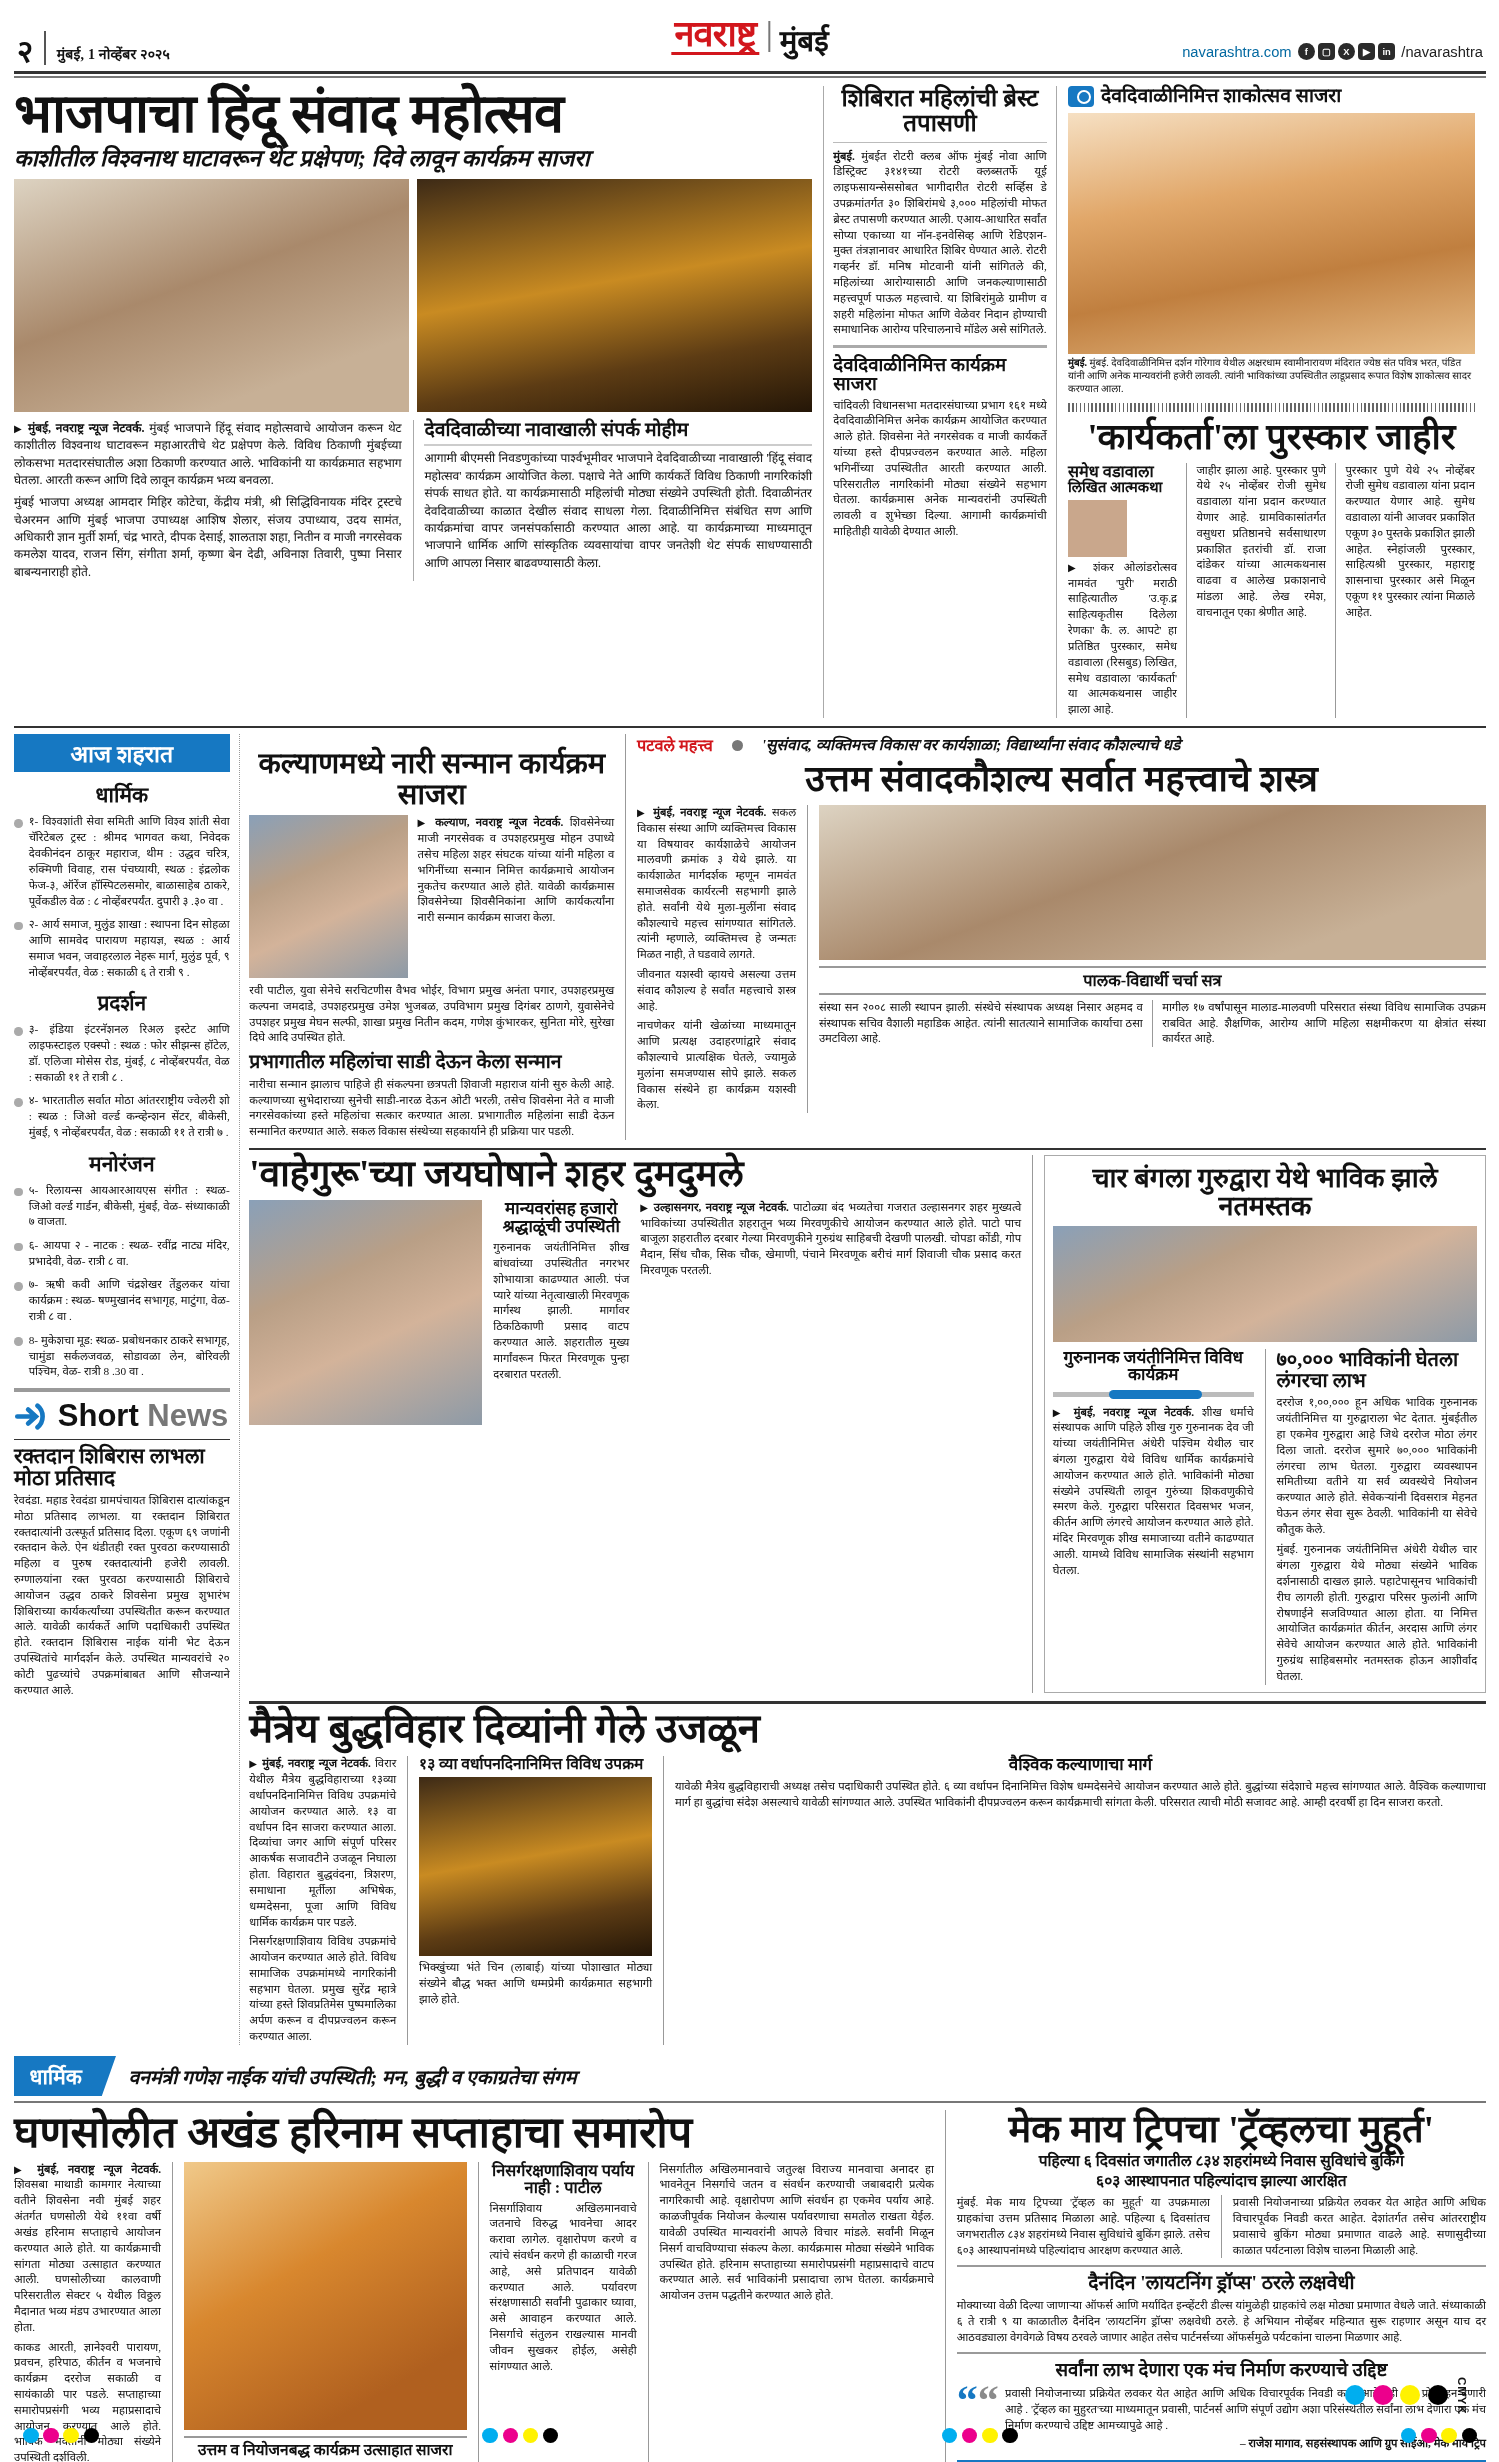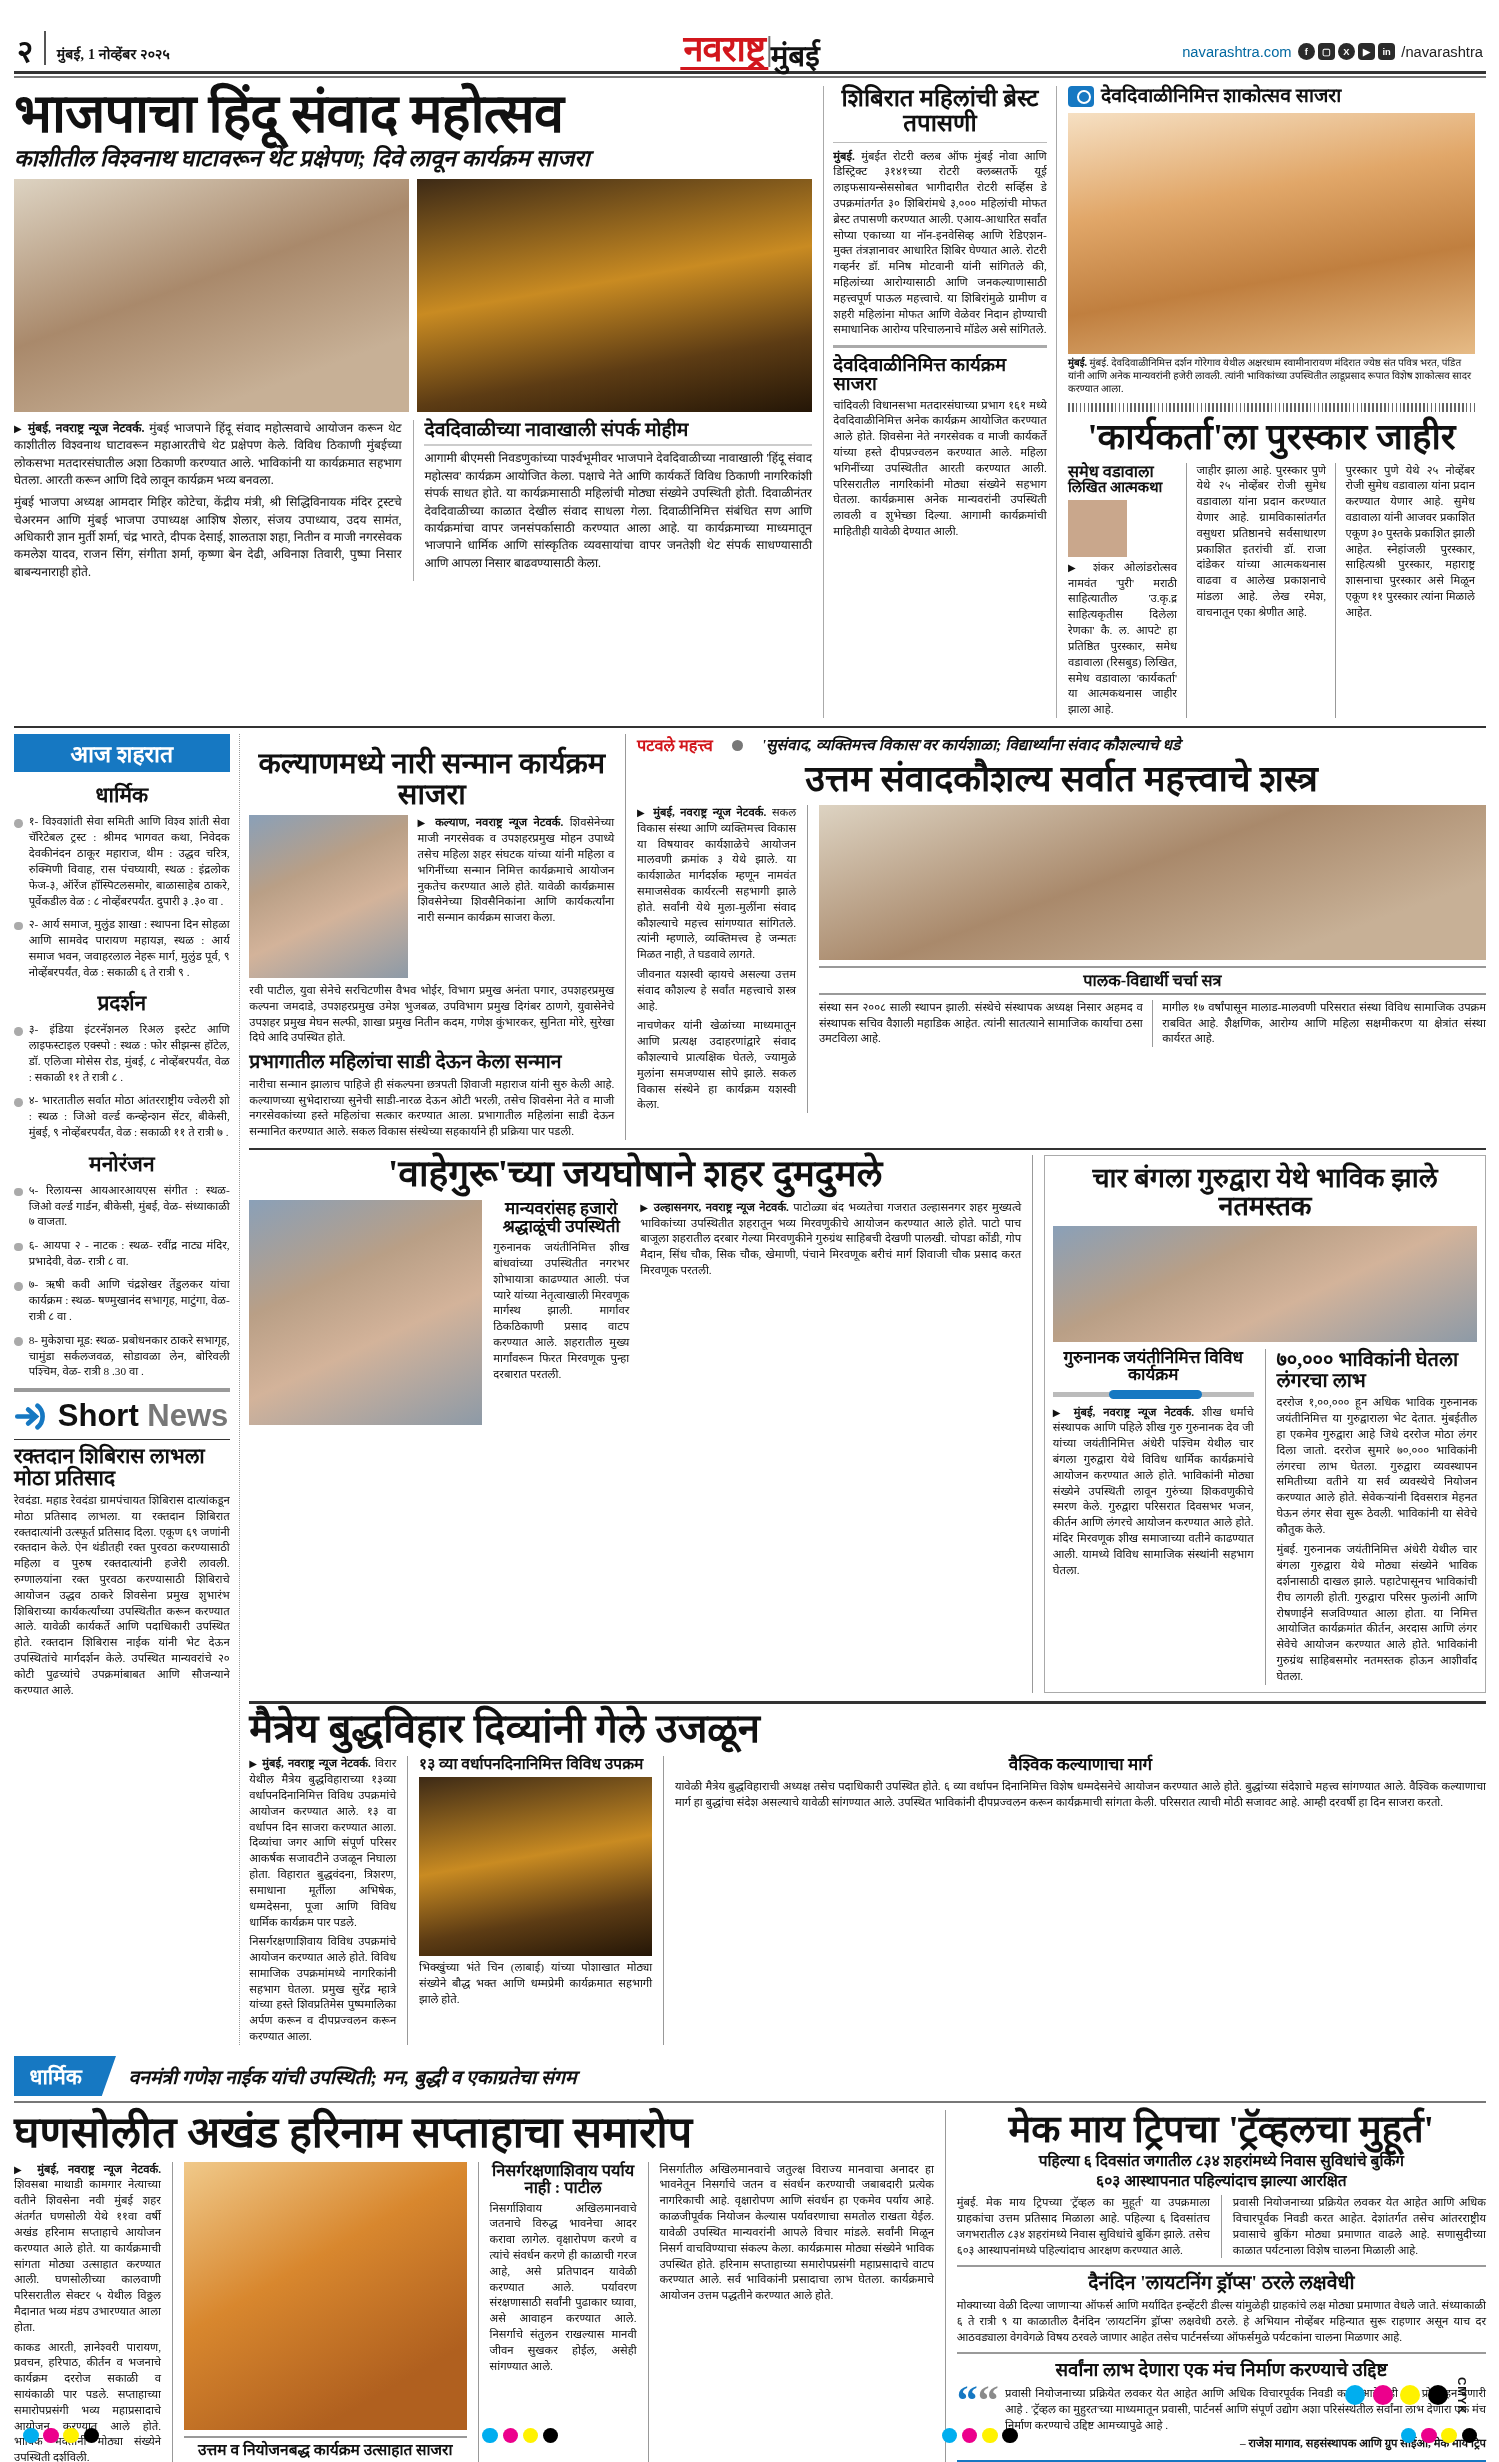--- a/index.html
+++ b/index.html
@@ -30,21 +30,21 @@
   }
   .mh-left { display: flex; align-items: flex-end; gap: 11px; }
   .mh-pageno {
     font-size: 31px; font-weight: bold; line-height: 0.9;
     font-family: "Liberation Serif", serif;
   }
   .mh-divider { width: 1.6px; height: 34px; background: #555; margin-bottom: 1.6px; }
   .mh-dateline { font-size: 14px; font-weight: bold; padding-bottom: 3.1px; letter-spacing: 0.2px;}
   .mh-center {
     position: absolute; left: 50%; transform: translateX(-50%);
-    bottom: 1px; display: flex; align-items: flex-end; gap: 0;
+    bottom: 16px; display: flex; align-items: flex-end; gap: 9px;
   }
   .mh-brand {
     font-size: 36px; font-weight: bold; color: #d2161c;
     line-height: 0.95; letter-spacing: -0.8px;
     border-bottom: 3.9px solid #d2161c; padding: 0 3.1px 0.8px 3.1px;
   }
   .mh-sep { width: 2.3px; height: 31px; background: #777; margin-bottom: 3.1px;}
   .mh-city { font-size: 29.5px; font-weight: bold; color: #111; line-height: .95; }
   .mh-right {
     margin-left: auto; display: flex; align-items: center; gap: 6.2px;
@@ -400,21 +400,21 @@
               </div>
             </div>
           </div>
         </div>
       </div>
 
       <div class="hr-dark" style="margin-top:7.8px;"></div>
 
       <div style="display:flex;gap:11px;">
         <div style="flex:1;">
-          <div class="hl" style="font-size:37px;text-align:center;">'वाहेगुरू'च्या जयघोषाने शहर दुमदुमले</div>
+          <div class="hl" style="font-size:37px;text-align:left;">'वाहेगुरू'च्या जयघोषाने शहर दुमदुमले</div>
           <div style="display:flex;gap:11px;margin-top:6.2px;">
             <div class="photo crowd" style="width:233px;height:225px;"></div>
             <div style="width:136px;">
               <div class="hl" style="font-size:17px;text-align:center;">मान्यवरांसह हजारो</div>
               <div class="hl" style="font-size:17px;text-align:center;">श्रद्धाळूंची उपस्थिती</div>
               <p class="body-txt sm" style="margin-top:4.7px;">गुरुनानक जयंतीनिमित्त शीख बांधवांच्या उपस्थितीत नगरभर शोभायात्रा काढण्यात आली. पंज प्यारे यांच्या नेतृत्वाखाली मिरवणूक मार्गस्थ झाली. मार्गावर ठिकठिकाणी प्रसाद वाटप करण्यात आले. शहरातील मुख्य मार्गांवरून फिरत मिरवणूक पुन्हा दरबारात परतली.</p>
             </div>
             <div style="flex:1;">
               <p class="body-txt sm">
                 <span class="tri">▶</span>

